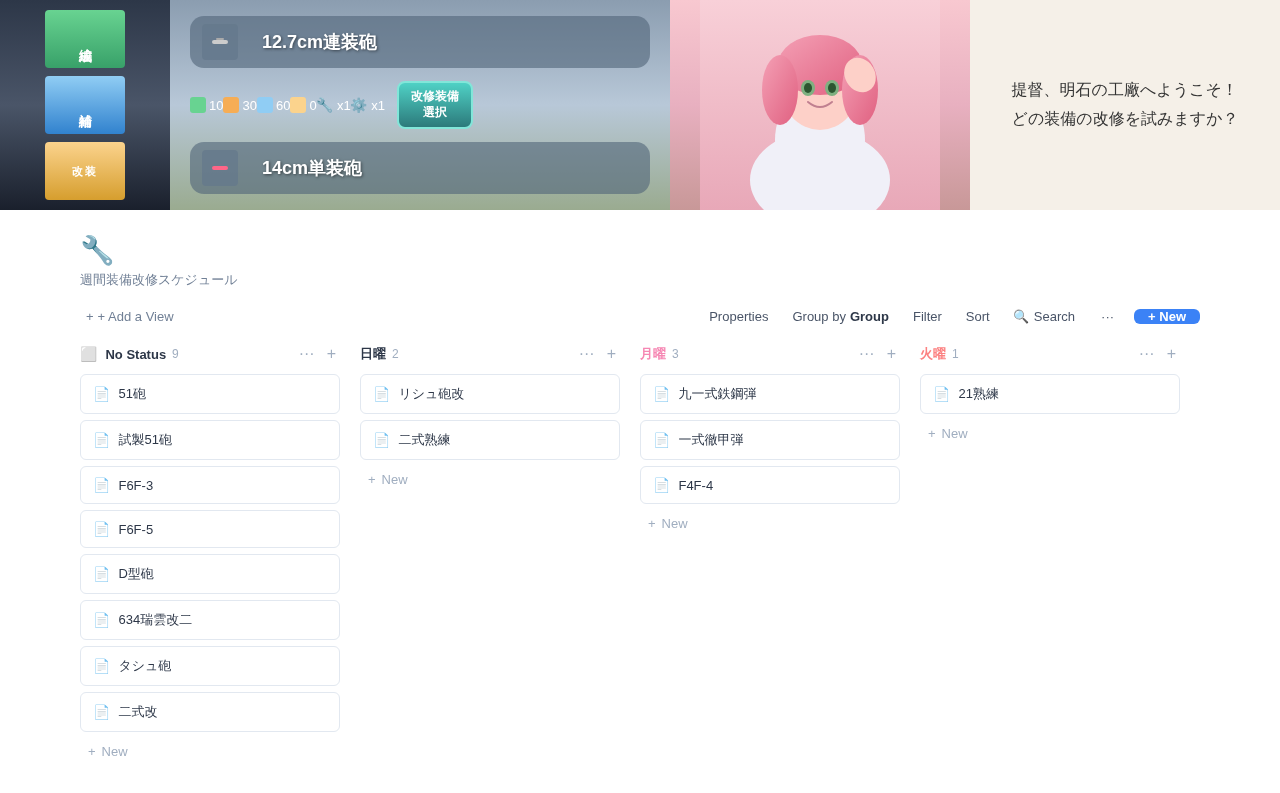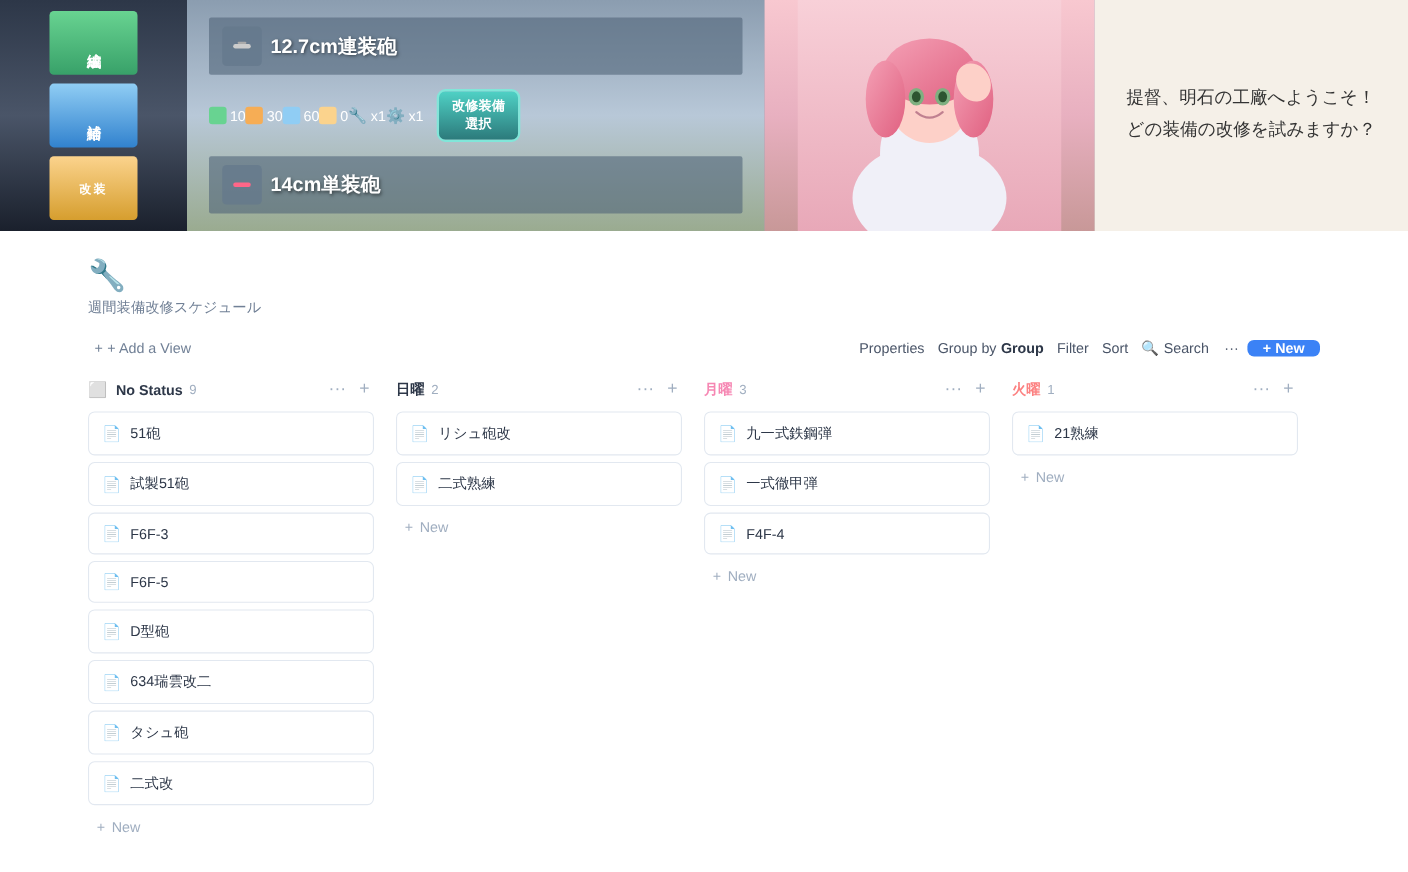--- a/index.html
+++ b/index.html
@@ -52,25 +52,25 @@
       padding: 10px 20px;
     }
     .banner-title-jp {
       font-size: 18px;
       color: #fff;
       text-shadow: 1px 1px 3px rgba(0,0,0,0.5);
       font-weight: bold;
     }
     .equipment-row {
       background: rgba(80, 100, 120, 0.6);
-      border-radius: 2px;
+      border-radius: 14px;
       padding: 8px 12px;
       display: flex;
       align-items: center;
-      gap: 8px;
+      gap: 24px;
     }
     .resource-row {
       display: flex;
       gap: 0;
       align-items: center;
     }
     .resource-item {
       display: flex;
       align-items: center;
       gap: 3px;
@@ -93,21 +93,21 @@
       height: 210px;
       flex-shrink: 0;
       background: linear-gradient(180deg, #f8c8d0 0%, #e8b0c0 50%, #c89898 100%);
       display: flex;
       align-items: flex-end;
       justify-content: center;
       overflow: hidden;
       position: relative;
     }
     .banner-dialog {
-      width: 285px;
+      width: 310px;
       height: 210px;
       flex-shrink: 0;
       background: #f5f0e8;
       display: flex;
       align-items: center;
       justify-content: center;
       padding: 20px;
     }
     .dialog-text {
       font-size: 16px;
@@ -144,21 +144,21 @@
     }
 
     
     .toolbar {
       display: flex;
       align-items: center;
       justify-content: space-between;
       margin-bottom: 16px;
     }
     .toolbar-left { display: flex; align-items: center; gap: 8px; }
-    .toolbar-right { display: flex; align-items: center; gap: 0; }
+    .toolbar-right { display: flex; align-items: center; gap: 12px; }
     .add-view-btn {
       display: flex;
       align-items: center;
       gap: 4px;
       color: #718096;
       font-size: 13px;
       cursor: pointer;
       padding: 4px 6px;
       border-radius: 4px;
     }

